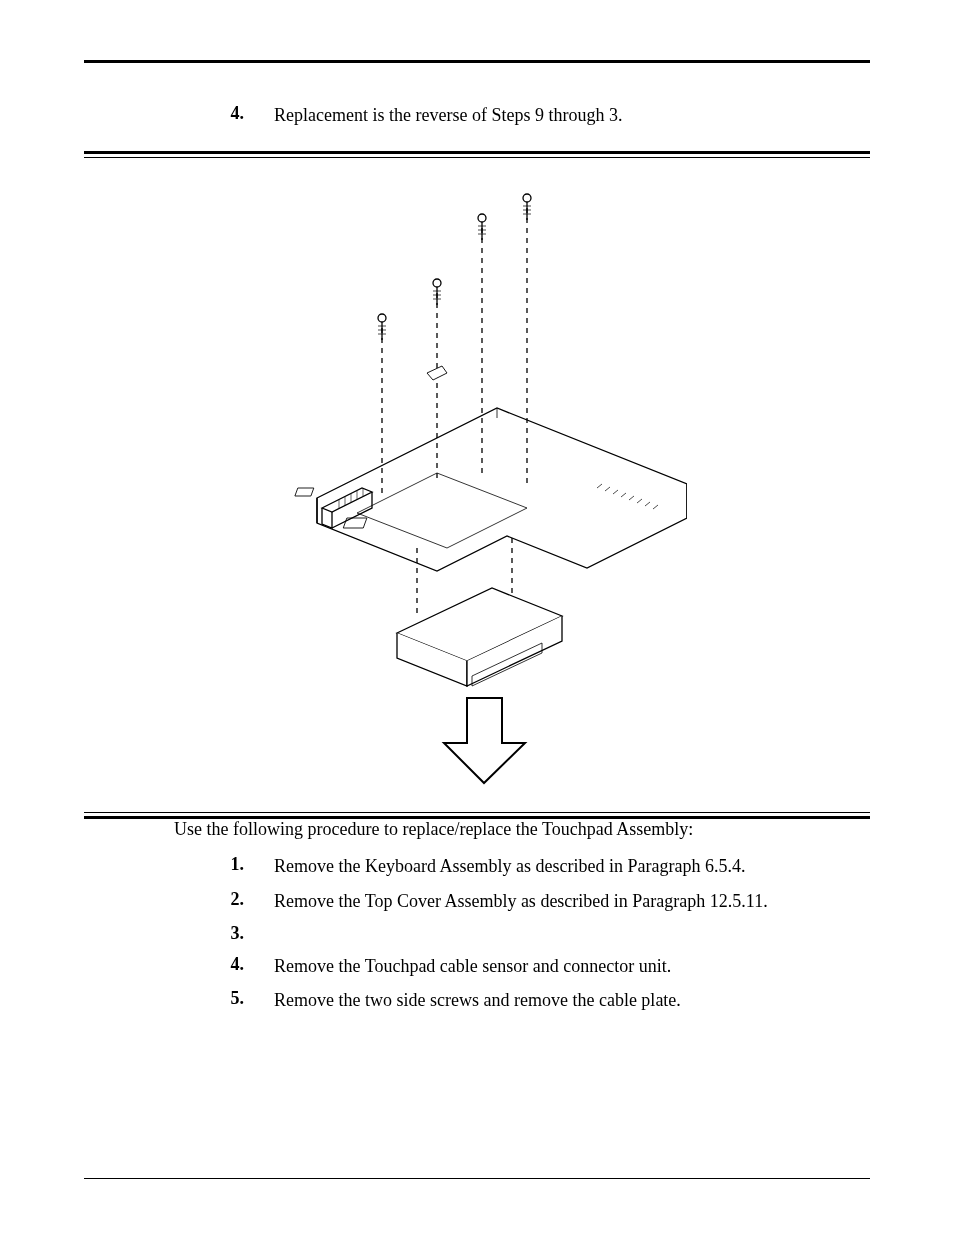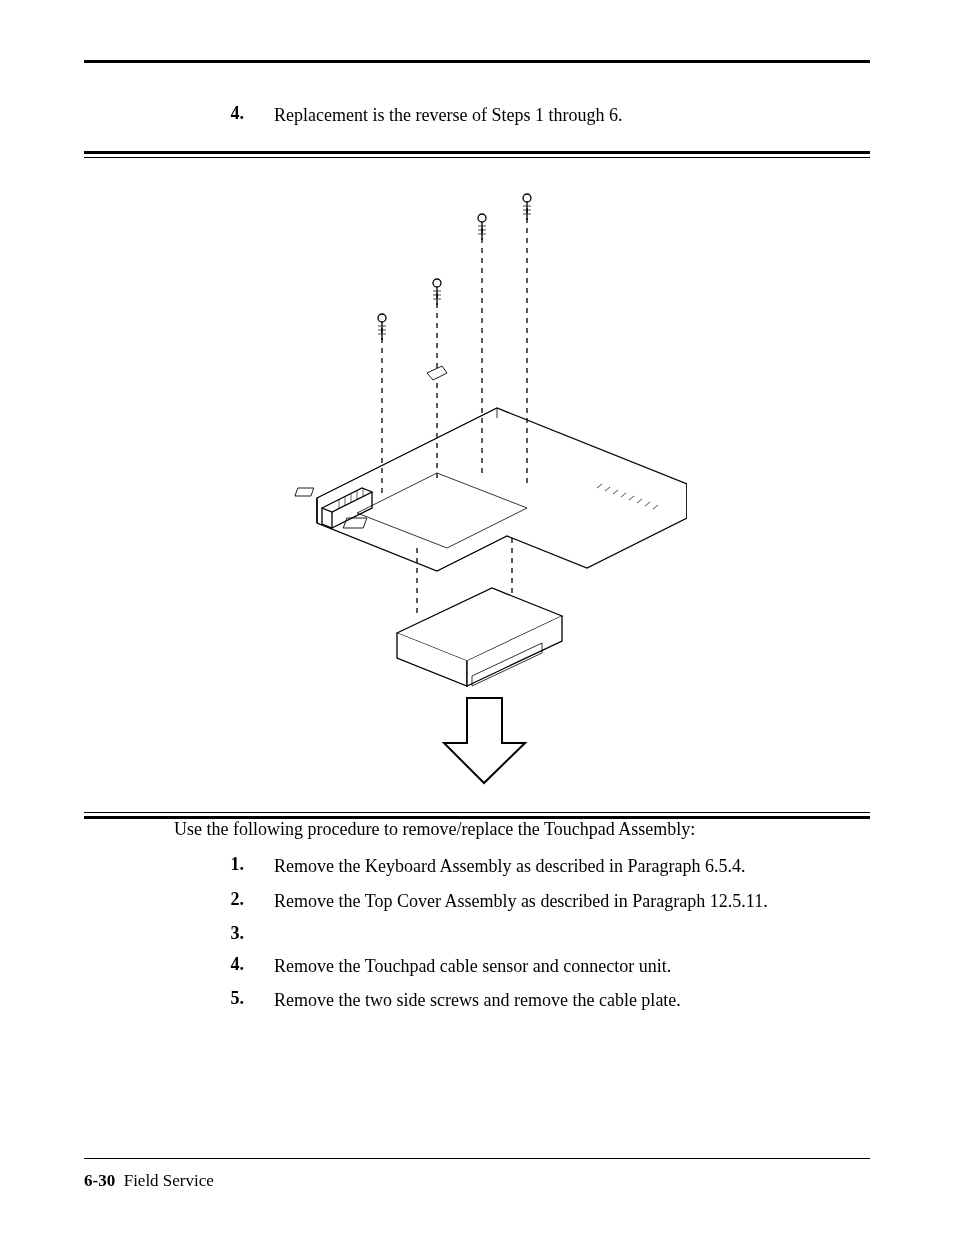--- a/index.html
+++ b/index.html
@@ -101,21 +101,21 @@
 
 <div class="page">
 
   <div class="rule-stack">
     <hr class="rule-thick">
   </div>
 
   <div class="indent-block">
     <div class="step-row">
       <div class="step-num">4.</div>
-      <div class="step-text">Replacement is the reverse of Steps 1 through 6.</div>
+      <div class="step-text">Replacement is the reverse of Steps 9 through 3.</div>
     </div>
   </div>
 
   <div class="figure-rules-top">
     <hr class="rule-thick">
     <hr class="rule-thin">
   </div>
 
   <div class="figure-box">
     <svg width="420" height="600" viewBox="0 0 420 600">
@@ -223,21 +223,21 @@
     </svg>
   </div>
 
   <div class="figure-rules-bottom">
     <hr class="rule-thin">
     <hr class="rule-thick">
   </div>
 
 
   <div class="indent-block">
-    <p class="section-intro">Use the following procedure to remove/replace the Touchpad Assembly:</p>
+    <p class="section-intro">Use the following procedure to replace/replace the Touchpad Assembly:</p>
 
     <div class="step-row">
       <div class="step-num">1.</div>
       <div class="step-text">Remove the Keyboard Assembly as described in Paragraph 6.5.4.</div>
     </div>
     <div class="step-row">
       <div class="step-num">2.</div>
       <div class="step-text">Remove the Top Cover Assembly as described in Paragraph 12.5.11.</div>
     </div>
     <div class="step-row">
@@ -248,18 +248,15 @@
       <div class="step-text">Remove the Touchpad cable sensor and connector unit.</div>
     </div>
     <div class="step-row">
       <div class="step-num">5.</div>
       <div class="step-text">Remove the two side screws and remove the cable plate.</div>
     </div>
   </div>
 
   <div class="footer">
     <hr class="rule-thin">
-    <div class="footer-text">
-      <span class="bold">6-30</span>&nbsp;&nbsp;<span>Field Service</span>
-    </div>
   </div>
 
 </div>
 
 </body></html>

